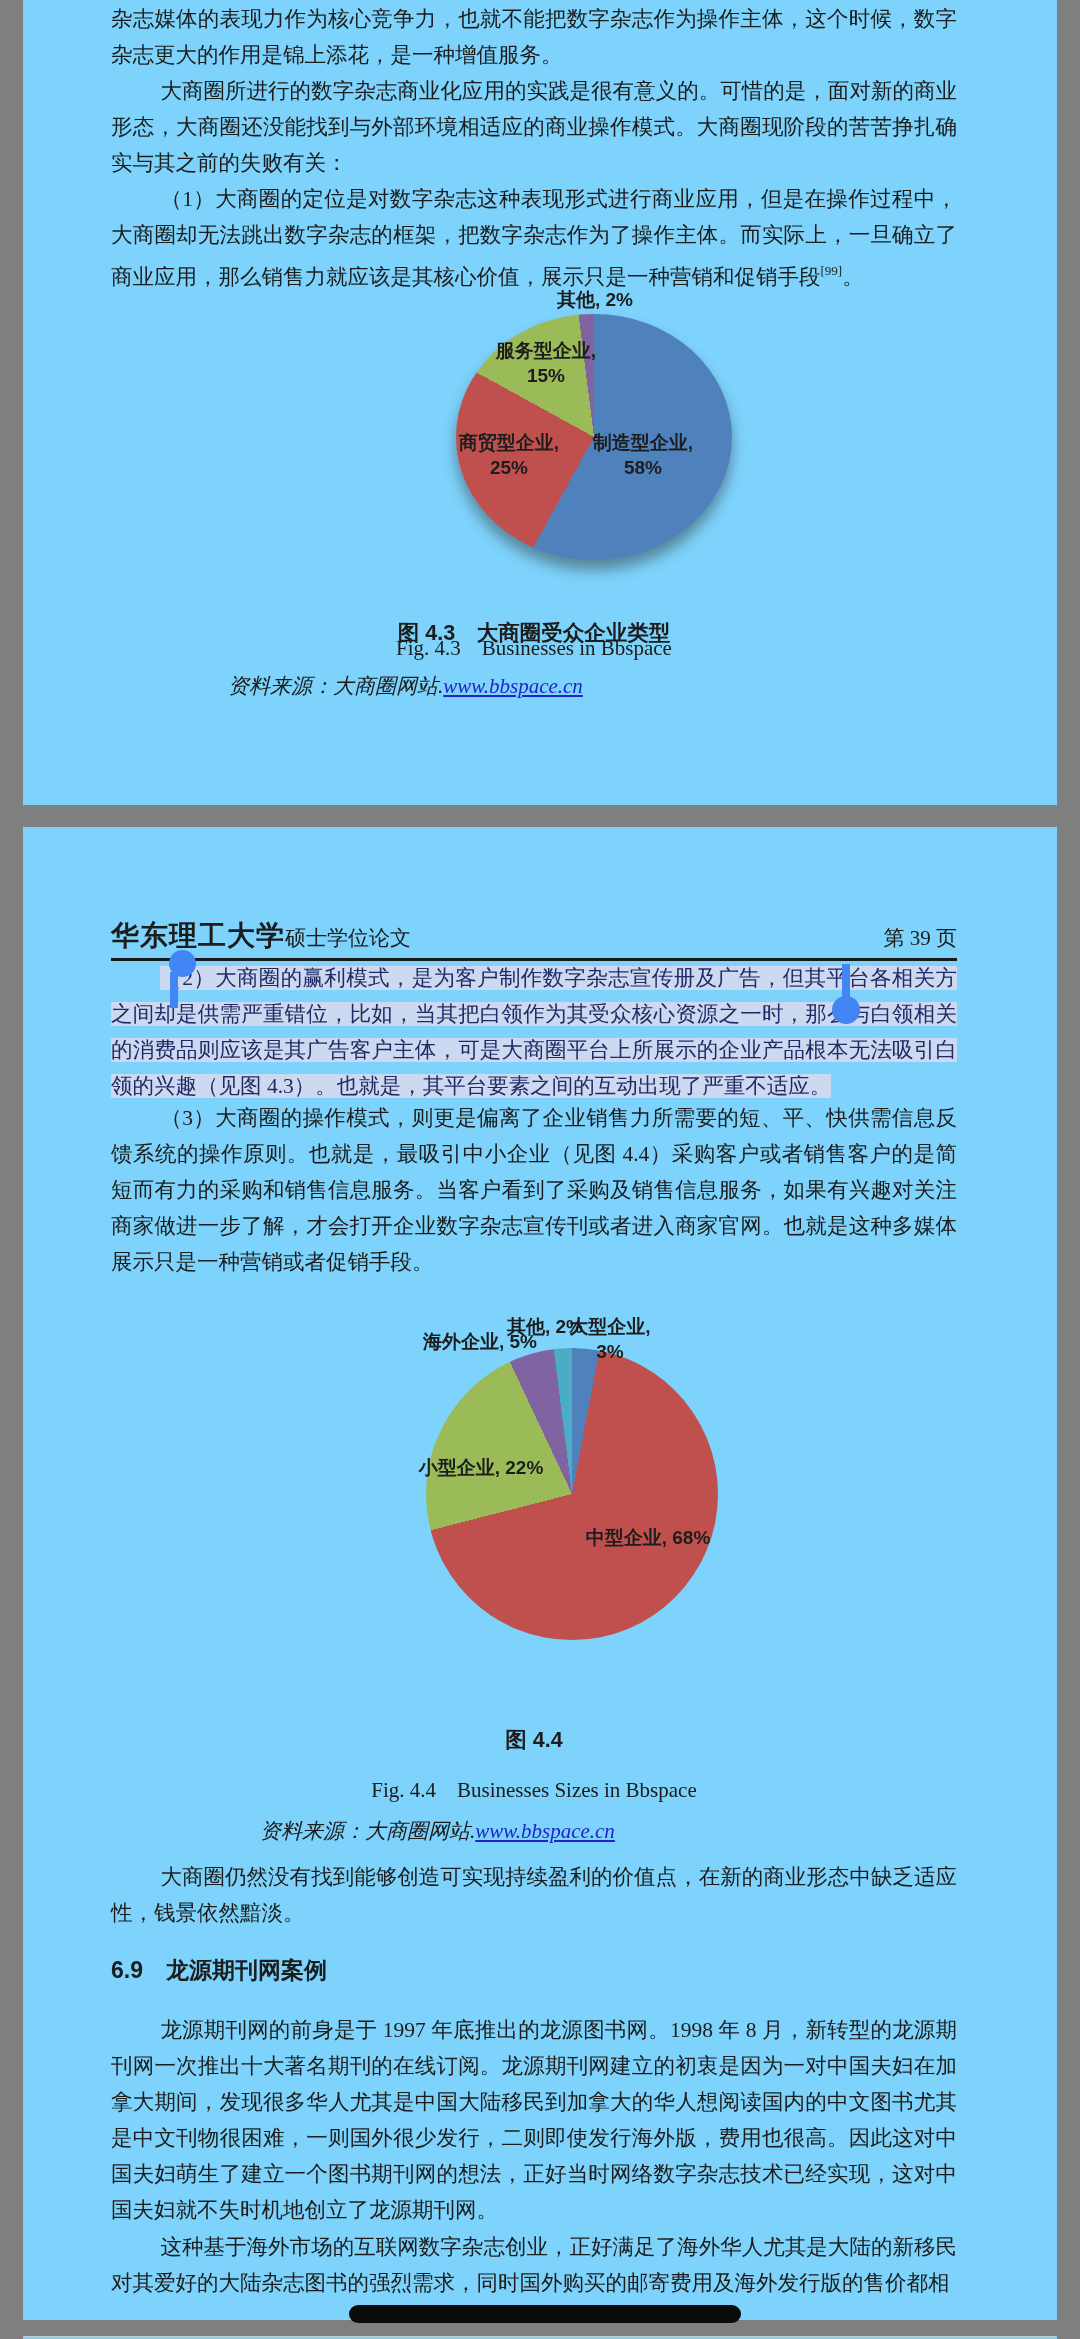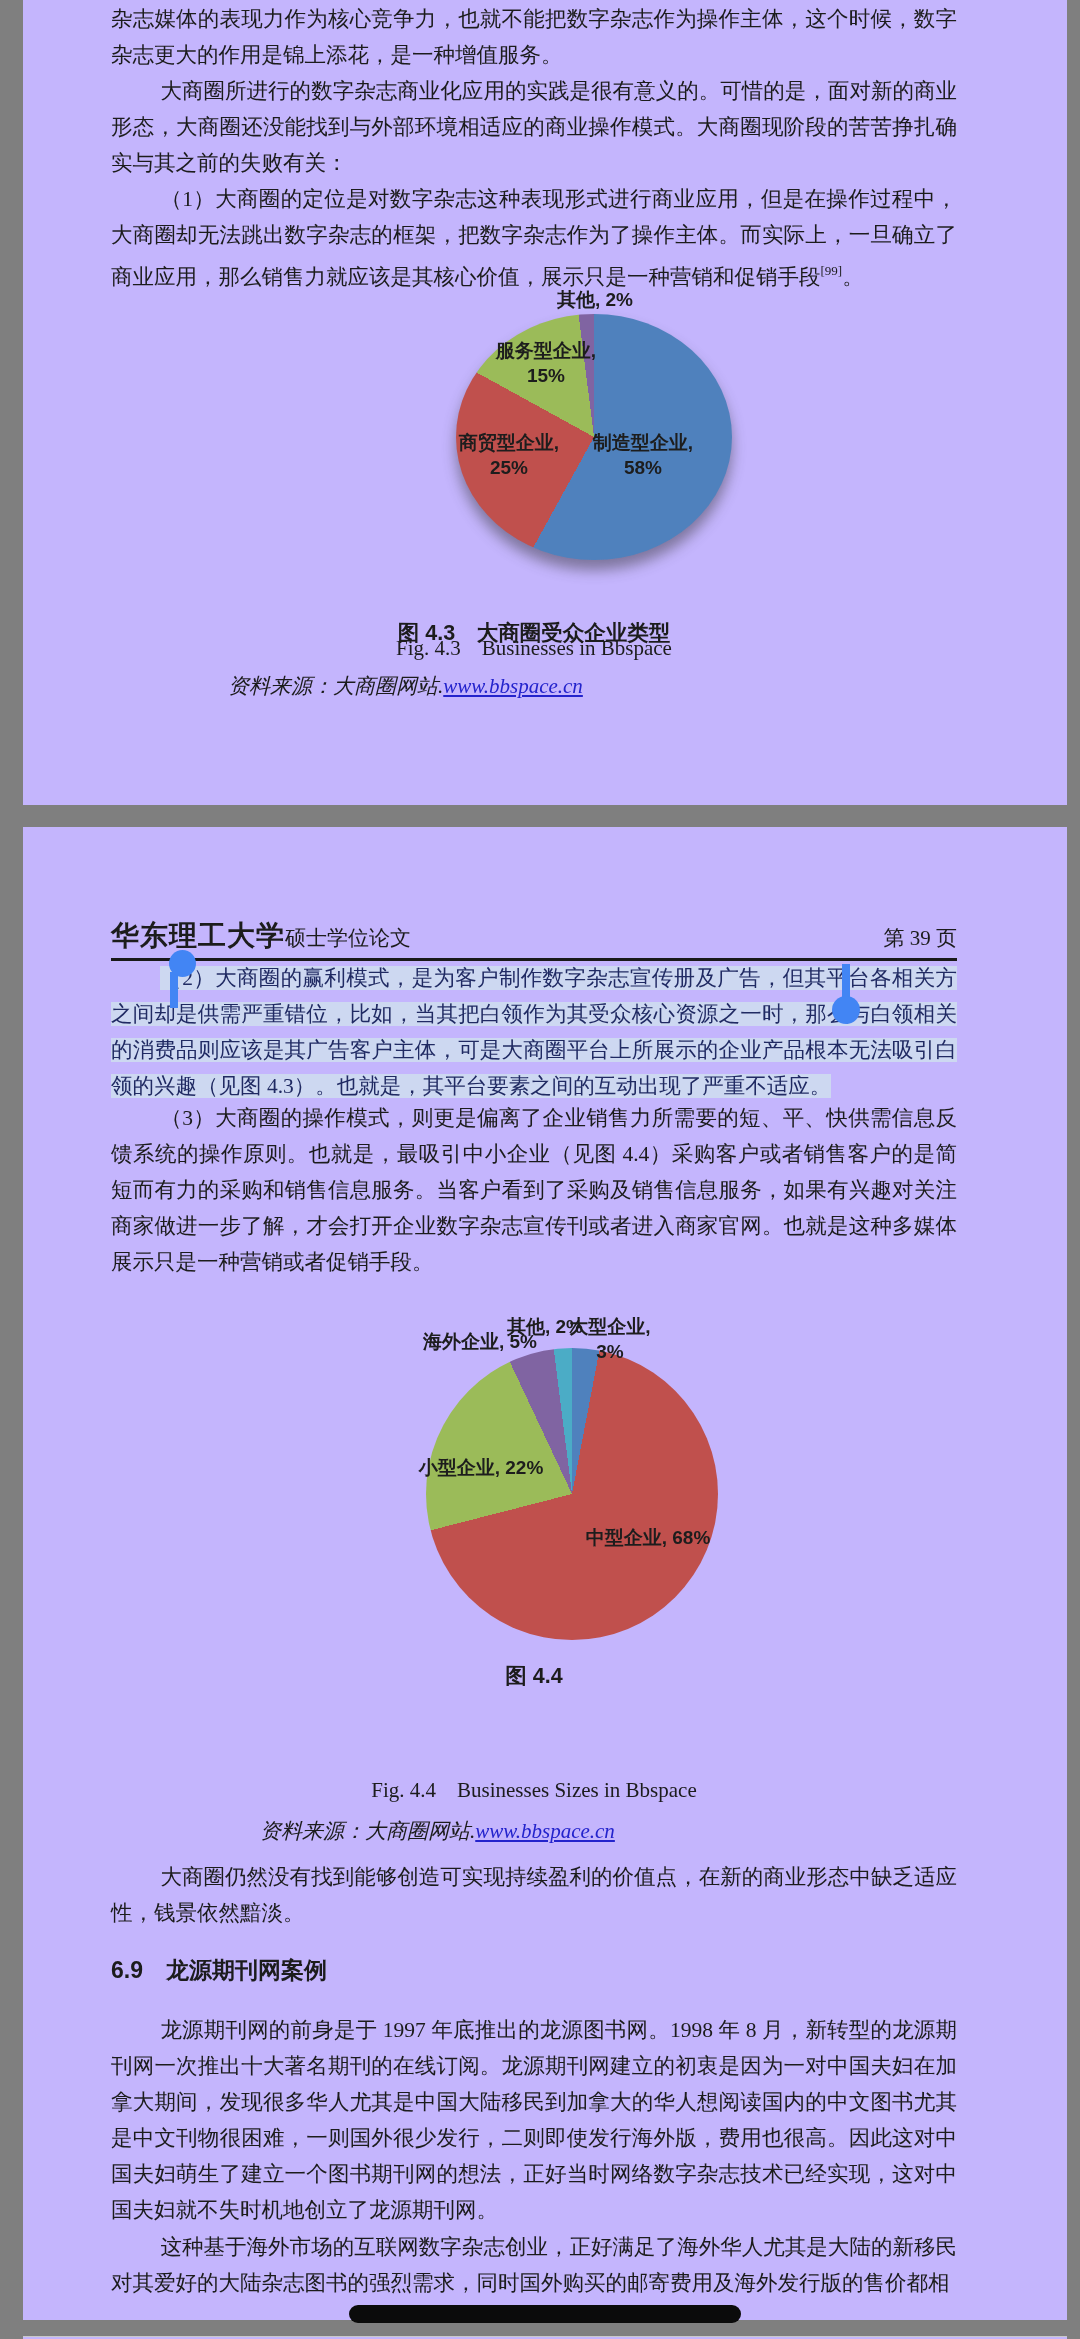--- a/index.html
+++ b/index.html
@@ -1,21 +1,21 @@
 <!DOCTYPE html>
 <html><head>
 <meta charset="utf-8">
 <style>
   html,body{margin:0;padding:0;}
   body{
     width:1080px;height:2339px;overflow:hidden;background:#7f7f7f;
     font-family:"Liberation Serif","DejaVu Serif",serif;color:#1c1c1c;
   }
   .screen{position:relative;width:1080px;height:2339px;overflow:hidden;}
-  .page{position:absolute;left:23px;width:1034px;background:#c4b5fd;padding-left:10px;}
+  .page{position:absolute;left:23px;width:1034px;background:#7dd3fc;}
   .page-38{top:0;height:805px;}
   .page-39{top:827px;height:1493px;}
   .page-next{top:2336px;height:3px;border-top:1px solid #c9c9c9;}
 
   .textcol{position:absolute;left:88px;width:846px;}
   .para{
     font-size:21.5px;line-height:36px;text-align:justify;
     margin:0;letter-spacing:0;
   }
   .indent{text-indent:2.3em;}
@@ -94,21 +94,21 @@
       <p class="para indent">（3）大商圈的操作模式，则更是偏离了企业销售力所需要的短、平、快供需信息反馈系统的操作原则。也就是，最吸引中小企业（见图 4.4）采购客户或者销售客户的是简短而有力的采购和销售信息服务。当客户看到了采购及销售信息服务，如果有兴趣对关注商家做进一步了解，才会打开企业数字杂志宣传刊或者进入商家官网。也就是这种多媒体展示只是一种营销或者促销手段。</p>
     </div>
 
     <div class="pie pie-39" style="background: conic-gradient(rgb(79, 129, 189) 0%, rgb(79, 129, 189) 3%, rgb(192, 80, 77) 3%, rgb(192, 80, 77) 71%, rgb(155, 187, 89) 71%, rgb(155, 187, 89) 93%, rgb(128, 100, 162) 93%, rgb(128, 100, 162) 98%, rgb(75, 172, 198) 98%, rgb(75, 172, 198) 100%);"></div>
     <div class="pie-label" style="left:377px;top:502px;width:160px;">海外企业, 5%</div>
     <div class="pie-label" style="left:468px;top:487px;width:108px;">其他, 2%</div>
     <div class="pie-label" style="left:539px;top:487px;width:96px;">大型企业, 3%</div>
     <div class="pie-label" style="left:368px;top:628px;width:180px;">小型企业, 22%</div>
     <div class="pie-label" style="left:535px;top:698px;width:180px;">中型企业, 68%</div>
 
-    <div class="caption-cn" style="top:808px;">图 4.4</div>
+    <div class="caption-cn" style="top:872px;">图 4.4</div>
     <div class="caption-en" style="top:949px;">Fig. 4.4　Businesses Sizes in Bbspace</div>
     <div class="source-line" style="left:237px;top:990px;"><span>资料来源：大商圈网站.</span><span class="source-link">www.bbspace.cn</span></div>
 
     <div class="textcol" style="top:1032px;">
       <p class="para indent">大商圈仍然没有找到能够创造可实现持续盈利的价值点，在新的商业形态中缺乏适应性，钱景依然黯淡。</p>
     </div>
 
     <h2 class="section-heading" style="top:1128px;">6.9　龙源期刊网案例</h2>
 
     <div class="textcol" style="top:1185px;">

